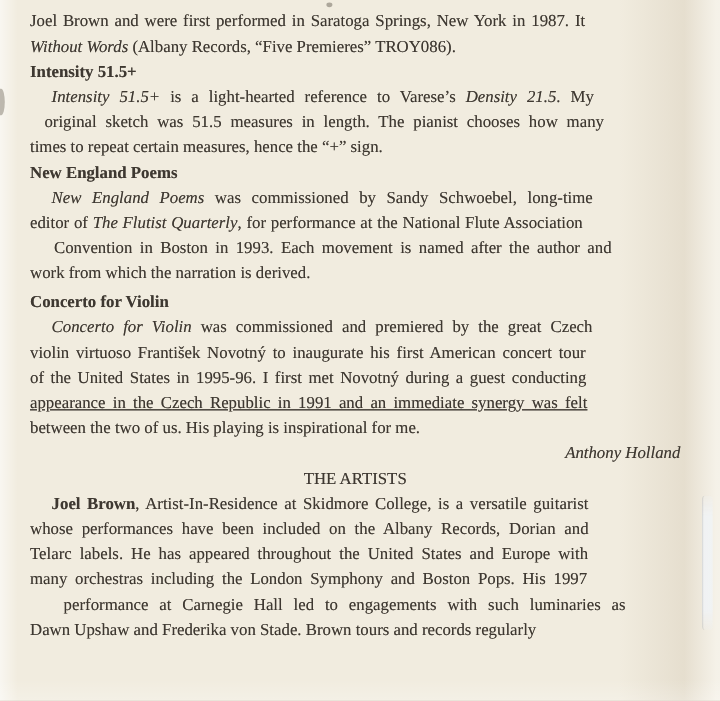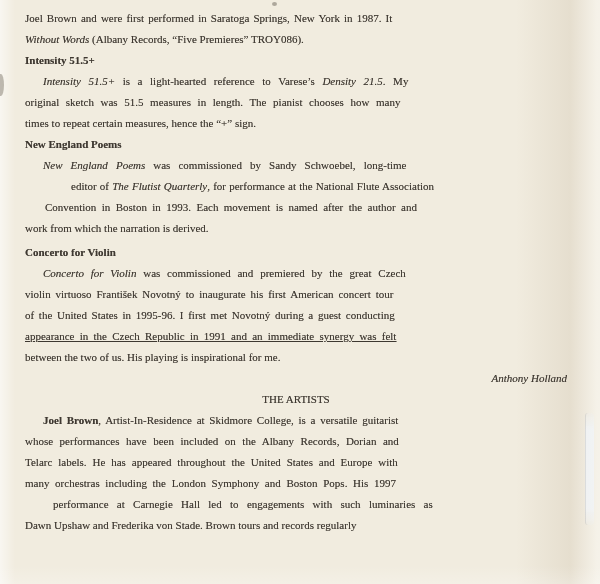--- a/index.html
+++ b/index.html
@@ -26,21 +26,21 @@
     content:"";
     position:absolute;left:0;right:0;bottom:0;height:18px;
     background:linear-gradient(180deg,rgba(255,255,255,0),rgba(255,255,255,.22));
     pointer-events:none;
   }
   .text-block{
     position:absolute;left:25px;top:8px;width:542px;
   }
   .line{
     height:21px;line-height:21px;
-    font-size:11px;
+    font-size:14px;
     white-space:nowrap;
     text-shadow:0 0 .4px rgba(62,56,49,.55);
   }
   .a-l{text-align:left}
   .a-r{text-align:right}
   .a-c{text-align:center}
   .ind{text-indent:18px}
   .it{font-style:italic}
   .bd{font-weight:bold}
   
@@ -63,25 +63,25 @@
 </style>
 </head>
 <body>
 
 <div class="page">
   <div class="text-block">
       <div class="line a-l" style="word-spacing: 1.37px;"><span><span>Joel Brown and were first performed in Saratoga Springs, New York in 1987. It</span></span></div>
       <div class="line a-l"><span><span class="it">Without Words</span><span> (Albany Records, “Five Premieres” TROY086).</span></span></div>
       <div class="line a-l"><span><span class="bd">Intensity 51.5+</span></span></div>
       <div class="line a-l ind" style="word-spacing: 4.81px;"><span><span class="it">Intensity 51.5+</span><span> is a light-hearted reference to Varese’s </span><span class="it">Density 21.5</span><span>. My</span></span></div>
-      <div class="line a-l" style="word-spacing: 3.85px;"><span><span>original sketch was 51.5 measures in length. The pianist chooses how many</span></span></div>
+      <div class="line a-l" style="word-spacing: 3.85px; margin-left: 12px;"><span><span>original sketch was 51.5 measures in length. The pianist chooses how many</span></span></div>
       <div class="line a-l"><span><span>times to repeat certain measures, hence the “+” sign.</span></span></div>
       <div class="line a-l"><span><span class="bd">New England Poems</span></span></div>
       <div class="line a-l ind" style="word-spacing: 5.29px;"><span><span class="it">New England Poems</span><span> was commissioned by Sandy Schwoebel, long-time</span></span></div>
-      <div class="line a-l" style="word-spacing: 0.45px; margin-left: 46px;"><span><span>editor of </span><span class="it">The Flutist Quarterly</span><span>, for performance at the National Flute Association</span></span></div>
+      <div class="line a-l" style="word-spacing: 0.45px;"><span><span>editor of </span><span class="it">The Flutist Quarterly</span><span>, for performance at the National Flute Association</span></span></div>
       <div class="line a-l" style="word-spacing: 2.66px; margin-left: 20px;"><span><span>Convention in Boston in 1993. Each movement is named after the author and</span></span></div>
       <div class="line a-l"><span><span>work from which the narration is derived.</span></span></div>
       <div class="line a-l" style="margin-top: 3px;"><span><span class="bd">Concerto for Violin</span></span></div>
       <div class="line a-l ind" style="word-spacing: 4.04px;"><span><span class="it">Concerto for Violin</span><span> was commissioned and premiered by the great Czech</span></span></div>
       <div class="line a-l" style="word-spacing: 2.14px;"><span><span>violin virtuoso František Novotný to inaugurate his first American concert tour</span></span></div>
       <div class="line a-l" style="word-spacing: 1.93px;"><span><span>of the United States in 1995-96. I first met Novotný during a guest conducting</span></span></div>
       <div class="line a-l" style="word-spacing: 2.51px; text-decoration: underline;"><span><span>appearance in the Czech Republic in 1991 and an immediate synergy was felt</span></span></div>
       <div class="line a-l"><span><span>between the two of us. His playing is inspirational for me.</span></span></div>
       <div class="line a-r"><span><span class="it">Anthony Holland</span></span></div>
       <div class="line a-c"><span><span>THE ARTISTS</span></span></div>

